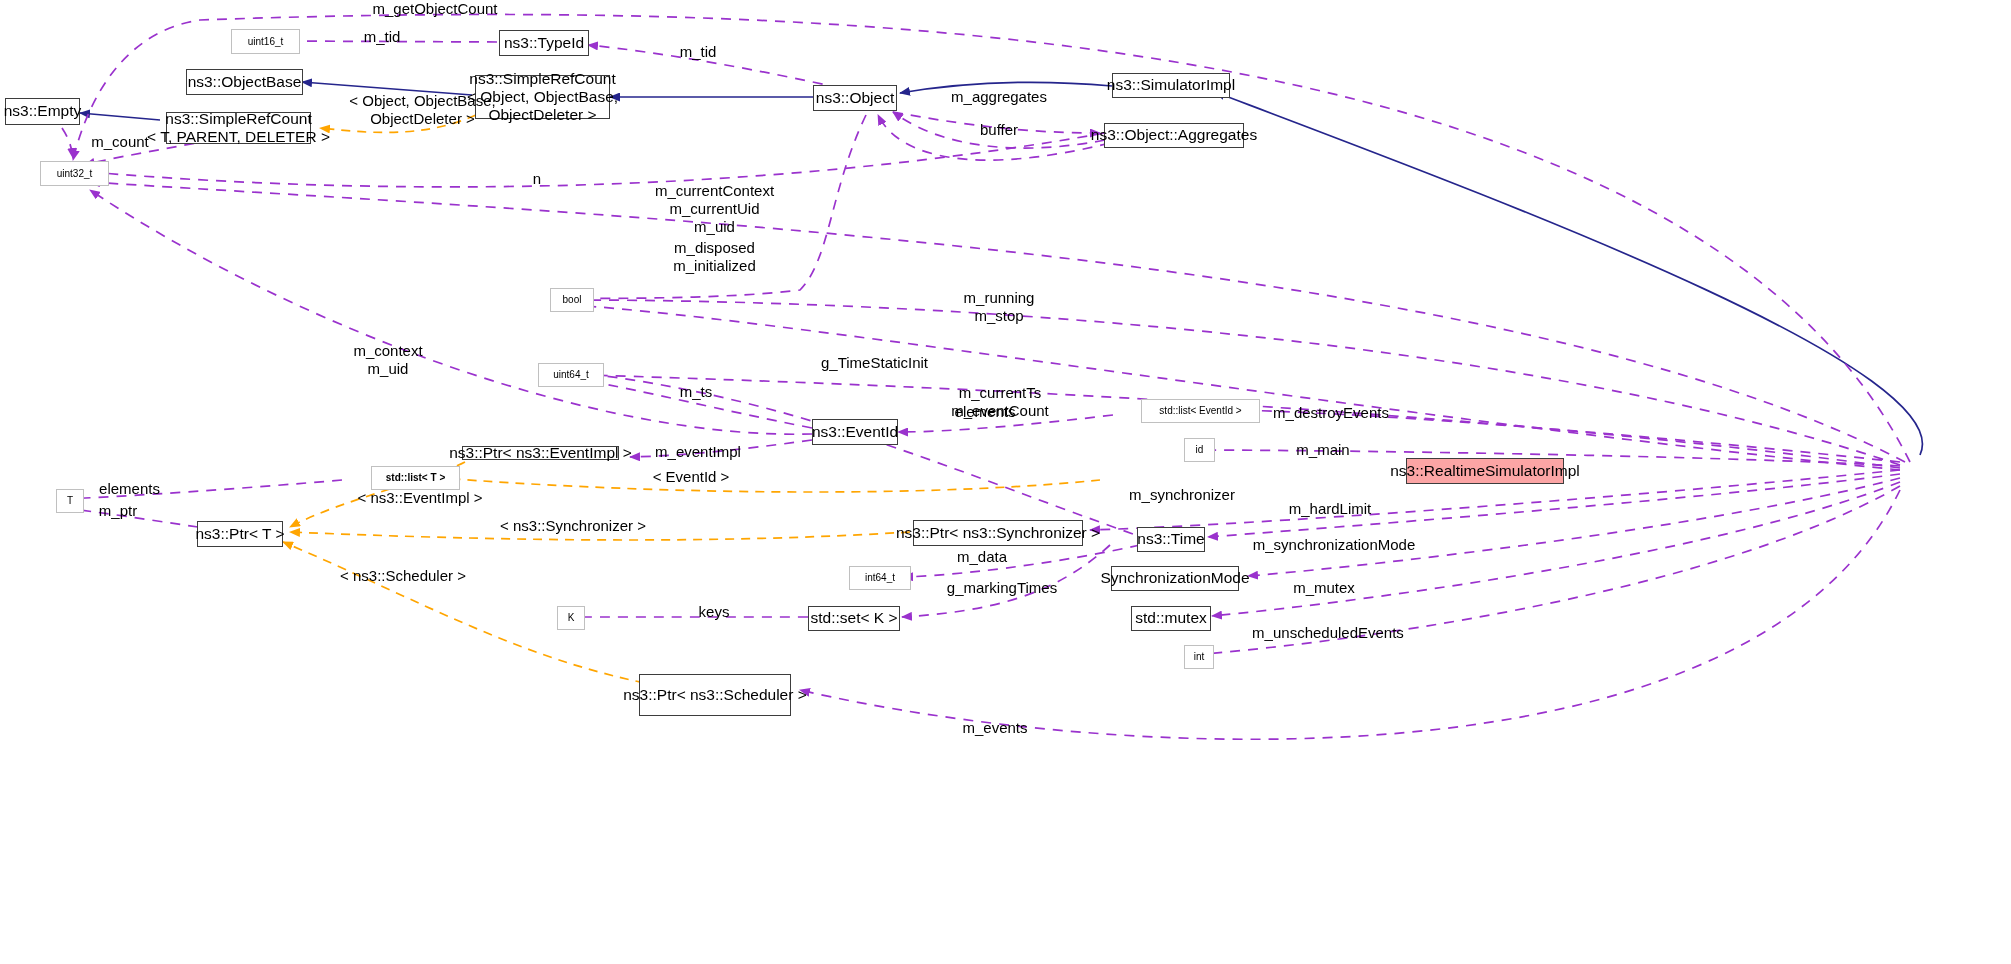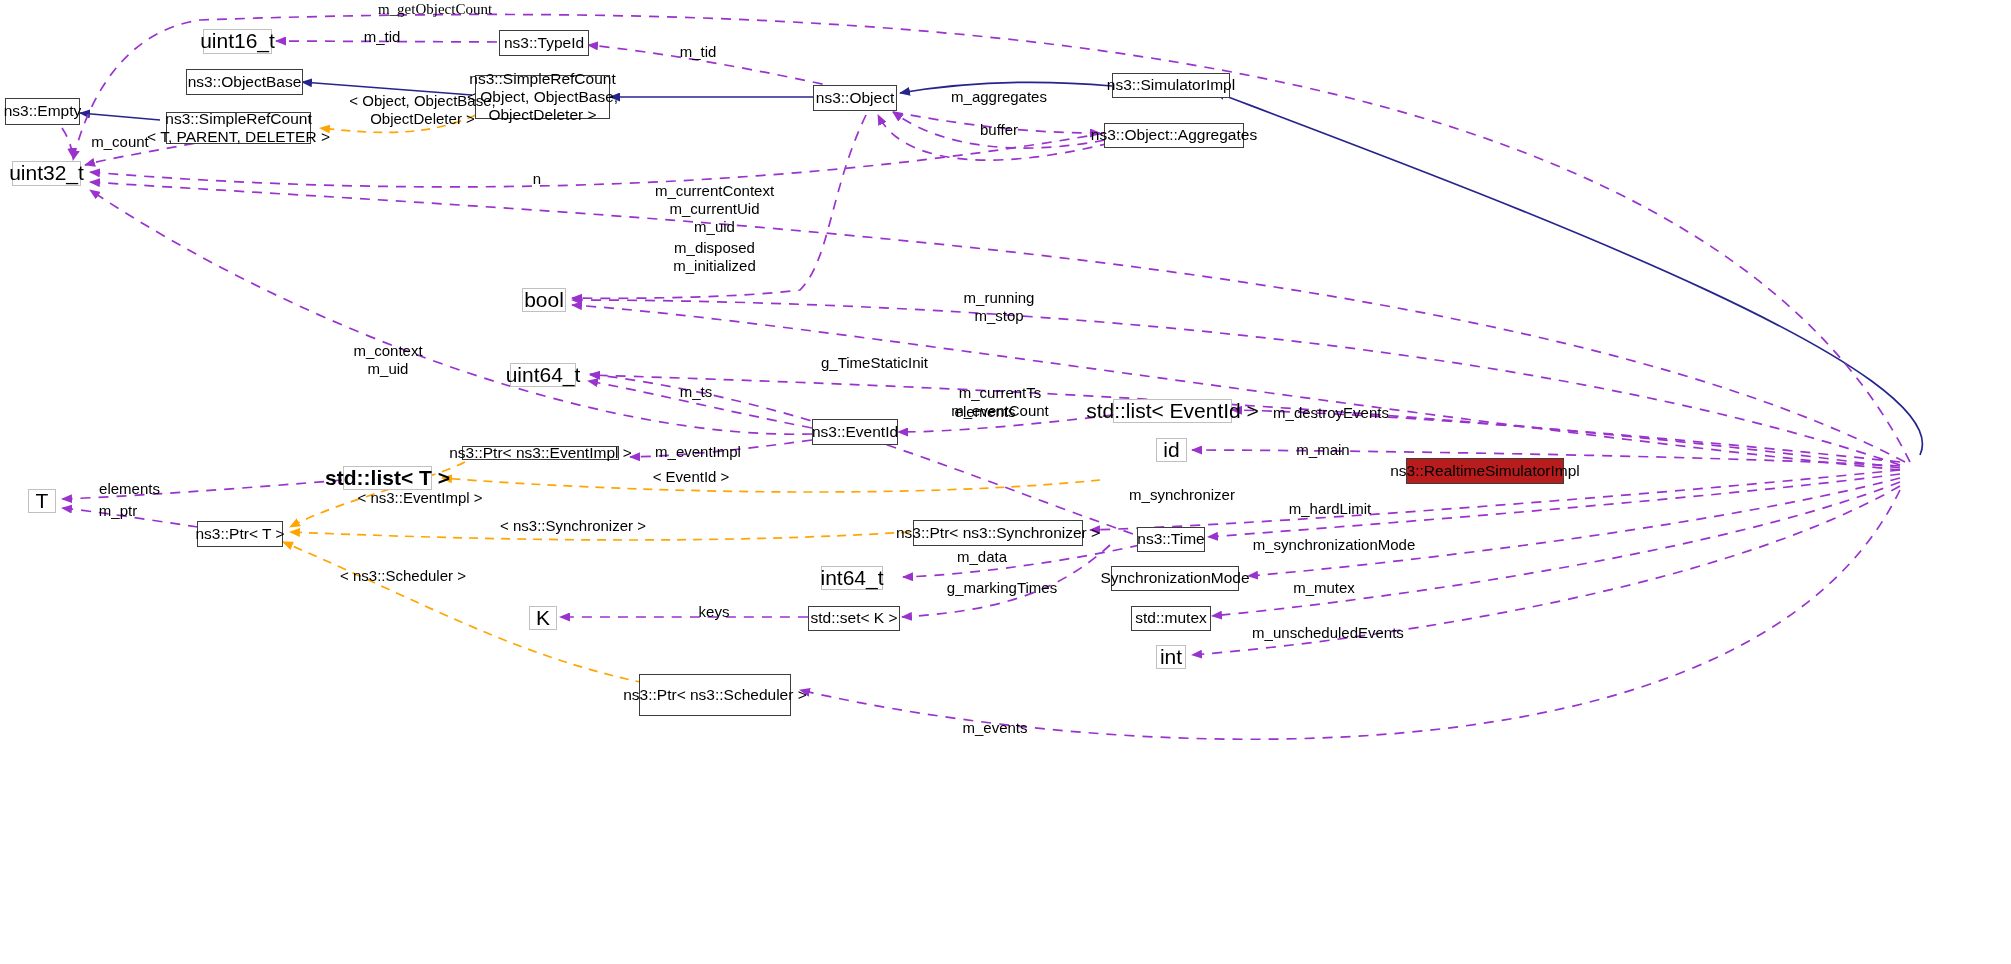--- a/index.html
+++ b/index.html
@@ -37,26 +37,27 @@
     z-index: 5;
   }
   
   .node.cls {
     border: 1.6px solid #3d3d3d;
     font-size: 15.5px;
   }
   
   .node.ext {
     border: 1.4px solid #c0c0c0;
-    font-size: 21px;
+    font-size: 10px;
+    margin-left: 28px;
   }
   
   .node.focus {
     border: 1.6px solid #3d3d3d;
-    background: #b91c1c;
+    background: #fca5a5;
     font-size: 15.5px;
   }
   .edge-label {
     position: absolute;
     font-size: 15px;
     color: #000000;
     white-space: pre;
     text-align: center;
     line-height: 1.2;
     z-index: 6;
@@ -193,21 +194,21 @@
   <div class="node cls" style="left:913px;  top:520px; width:170px; height:26px;">ns3::Ptr&lt; ns3::Synchronizer &gt;</div>
   <div class="node cls" style="left:1137px; top:527px; width:68px;  height:25px;">ns3::Time</div>
   <div class="node ext" style="left:821px;  top:566px; width:62px;  height:24px;">int64_t</div>
   <div class="node cls" style="left:1111px; top:566px; width:128px; height:25px;">SynchronizationMode</div>
   <div class="node ext" style="left:529px;  top:606px; width:28px;  height:24px;">K</div>
   <div class="node cls" style="left:808px;  top:606px; width:92px;  height:25px;">std::set&lt; K &gt;</div>
   <div class="node cls" style="left:1131px; top:606px; width:80px;  height:25px;">std::mutex</div>
   <div class="node ext" style="left:1156px; top:645px; width:30px;  height:24px;">int</div>
   <div class="node cls" style="left:639px;  top:674px; width:152px; height:42px;">ns3::Ptr&lt; ns3::Scheduler &gt;</div>
 
-  <div class="edge-label" style="left:340px;  top:0px;   width:190px;font-family:Liberation Serif, serif;">m_getObjectCount</div>
+  <div class="edge-label" style="left:340px;  top:0px;   width:190px;">m_getObjectCount</div>
   <div class="edge-label" style="left:347px;  top:28px;  width:70px;">m_tid</div>
   <div class="edge-label" style="left:663px;  top:43px;  width:70px;">m_tid</div>
   <div class="edge-label" style="left:330px;  top:92px;  width:185px;">&lt; Object, ObjectBase,
 ObjectDeleter &gt;</div>
   <div class="edge-label" style="left:915px;  top:88px;  width:168px;">m_aggregates</div>
   <div class="edge-label" style="left:939px;  top:121px; width:120px;">buffer</div>
   <div class="edge-label" style="left:60px;   top:133px; width:120px;">m_count</div>
   <div class="edge-label" style="left:507px;  top:170px; width:60px;">n</div>
   <div class="edge-label" style="left:632px;  top:182px; width:165px;">m_currentContext
 m_currentUid

